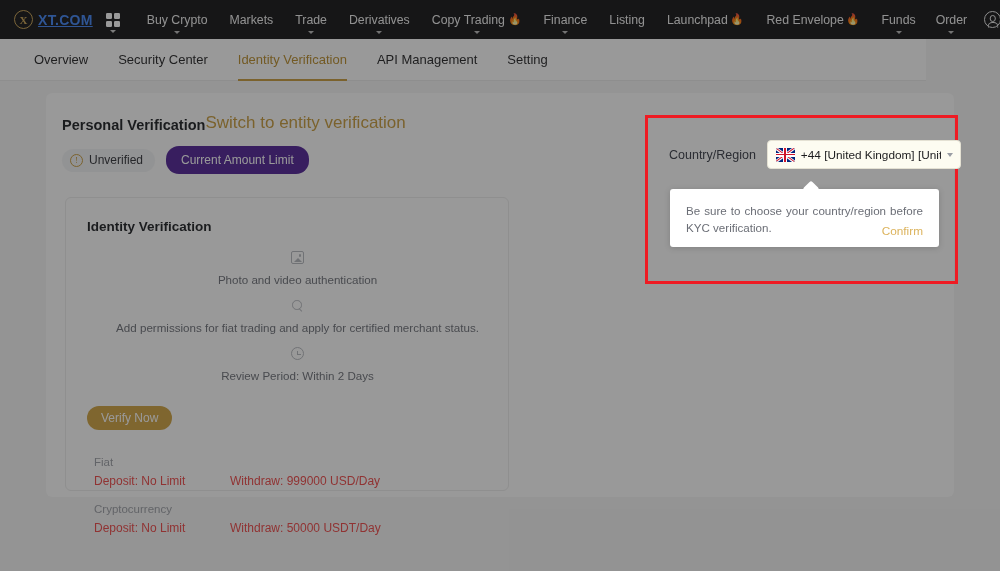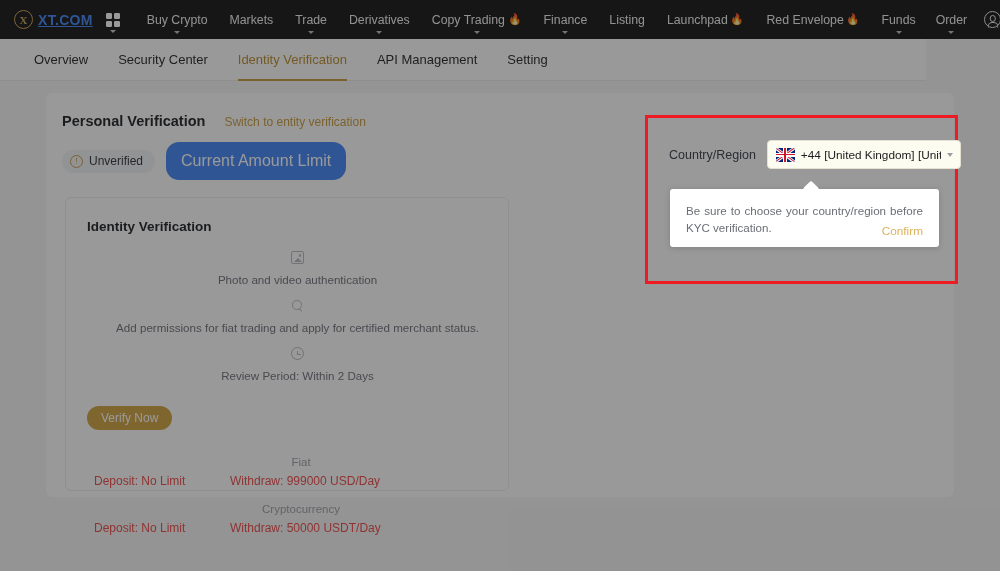--- a/index.html
+++ b/index.html
@@ -85,37 +85,37 @@
     height: 2px; background: #c79a38;
   }
 
   
   .outer-card {
     position: absolute; left: 46px; top: 93px; width: 908px; height: 404px;
     background: #fff; border-radius: 6px; z-index: 3;
   }
   .pv-head { display: flex; align-items: flex-end; padding: 20px 0 0 16px; }
   .pv-title { font-size: 14.5px; font-weight: bold; color: #16181c; }
-  .pv-switch { font-size: 12px; color: #c79a38; margin-left: 19px; cursor: pointer; }
+  .pv-switch { font-size: 17px; color: #c79a38; cursor: pointer; }
 
   .badge-row { display: flex; align-items: center; padding: 13px 0 0 16px; gap: 11px; }
   .badge-unverified {
     display: flex; align-items: center; gap: 6px;
     background: #f3f4f6; border-radius: 13px; height: 23px;
     padding: 0 12px 0 8px; font-size: 12px; color: #2b2d33;
   }
   .warn-icon {
     width: 13px; height: 13px; border-radius: 50%;
     border: 1px solid #c79a38; color: #c79a38;
     font-size: 9px; line-height: 11px; text-align: center;
     font-family: "Liberation Serif", serif;
   }
   .btn-limit {
-    background: #3b82f6; color: #ffffff; border: none; border-radius: 13px;
-    height: 38px; padding: 0 15px; font-size: 16px; cursor: pointer;
+    background: #4c1d95; color: #ffffff; border: none; border-radius: 13px;
+    height: 28px; padding: 0 15px; font-size: 12px; cursor: pointer;
     font-family: "Liberation Sans", sans-serif;
   }
 
   
   .inner-card {
     position: absolute; left: 19px; top: 104px; width: 444px; height: 294px;
     background: #fff; border: 1px solid #ececec; border-radius: 6px;
   }
   .iv-title { font-size: 13.5px; font-weight: bold; color: #16181c; padding: 21px 0 0 21px; }
   .feat-list { padding: 17px 0 0 21px; }
@@ -154,21 +154,21 @@
     content: ""; position: absolute; left: 5.6px; top: 5.8px;
     width: 3px; height: 1px; background: #b4b7bd;
   }
   .btn-verify {
     margin: 11px 0 0 21px; background: #cfa13c; color: #fff; border: none;
     border-radius: 13px; height: 24px; padding: 0 14px; font-size: 12px;
     cursor: pointer; font-family: "Liberation Sans", sans-serif;
   }
   .limits { padding: 26px 0 0 28px; }
   .limit-group { margin-bottom: 15px; }
-  .limit-label { font-size: 11.5px; color: #9a9da4; margin-bottom: 6px; text-align: center; }
+  .limit-label { font-size: 11.5px; color: #9a9da4; margin-bottom: 6px; }
   .limit-vals { display: flex; font-size: 12px; color: #ef4444; }
   .limit-dep { width: 136px; }
 
   
   .dim {
     position: absolute; inset: 0; background: rgba(32,32,32,0.46); z-index: 8;
   }
 
   
   .highlight {

